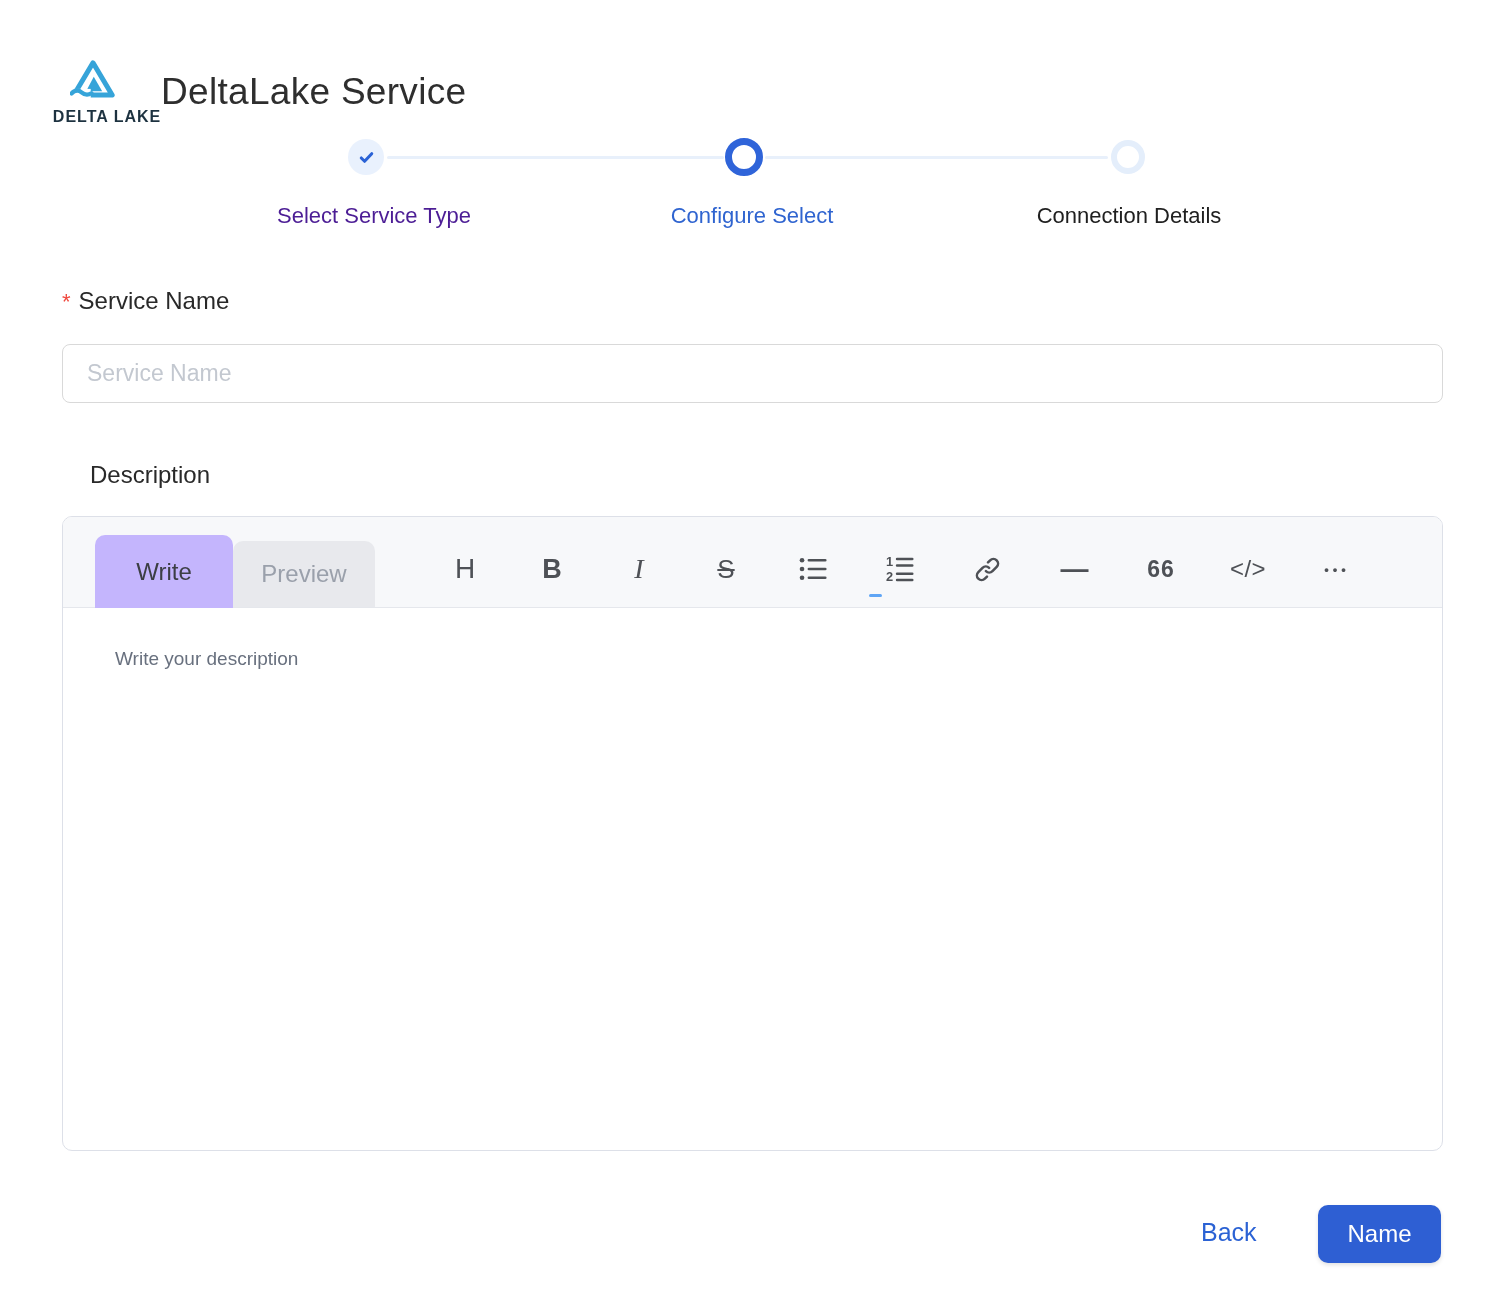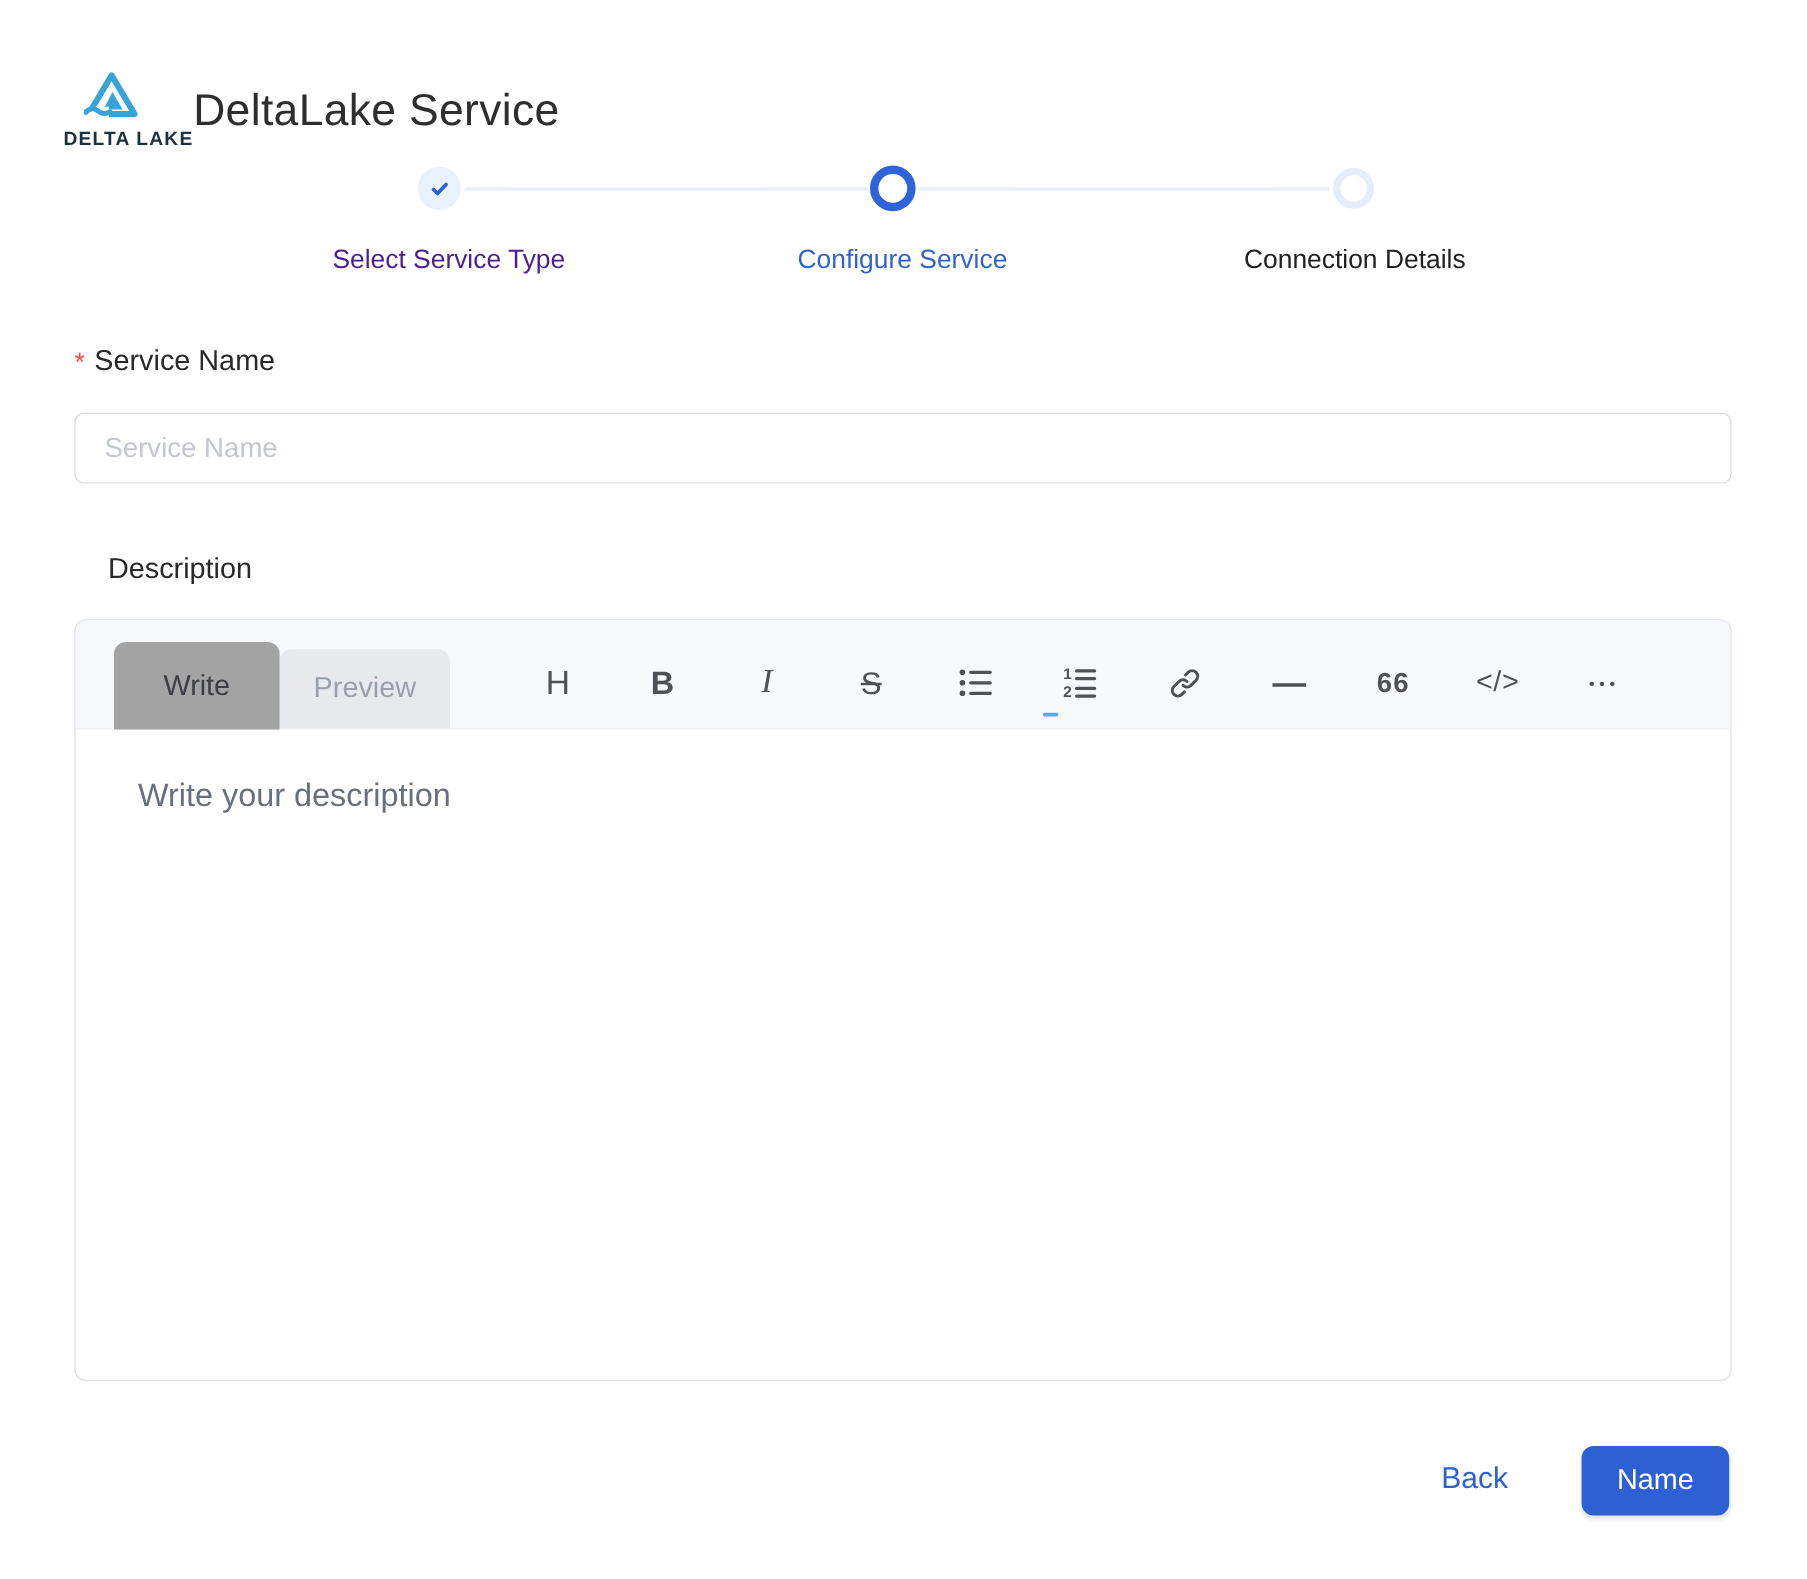--- a/index.html
+++ b/index.html
@@ -34,35 +34,35 @@
   .label-name { left:62px; top:287px; }
   .label-desc { left:62px; top:461px;margin-left:28px; }
   .text-input { position:absolute; left:62px; top:344px; width:1381px; height:59px; border:1px solid #d9d9d9; border-radius:8px; padding:0 24px; font-size:23px; color:#333; outline:none; font-family:inherit; background:#fff; }
   .text-input::placeholder { color:#c3c8d0; }
 
   
   .editor { position:absolute; left:62px; top:516px; width:1381px; height:635px; border:1px solid #dde0e8; border-radius:10px; background:#fff; }
   .editor-header { position:relative; height:91px; background:#f7f8fa; border-bottom:1px solid #e5e7ec; border-radius:9px 9px 0 0; display:flex; align-items:flex-end; padding-left:32px; }
   .tabs { display:flex; align-items:flex-end; height:100%; }
   .tab { display:flex; align-items:center; justify-content:center; font-size:24px; border-radius:10px 10px 0 0; cursor:pointer; }
-  .tab.active { width:138px; height:73px; background:#a3a3a3; color:#3c3e44; margin-bottom:-1px; z-index:2; }
+  .tab.active { width:138px; height:73px; background:#c4b5fd; color:#3c3e44; margin-bottom:-1px; z-index:2; }
   .tab.inactive { width:142px; height:66px; background:#e8e9ed; color:#9aa0ab; }
   .toolbar { display:flex; align-items:center; gap:55px; margin-left:74px; height:100%; padding-top:14px; }
   .tb-btn { width:32px; display:flex; align-items:center; justify-content:center; color:#4e5156; cursor:pointer; background:none; border:none; font-family:inherit; }
   .ic-h { font-size:28px; font-weight:500; }
   .ic-b { font-size:27px; font-weight:800; }
   .ic-i { font-size:28px; font-style:italic; font-family:"Liberation Serif","DejaVu Serif",serif; }
   .ic-s { font-size:26px; font-weight:500; text-decoration:line-through; }
   .ic-hr { font-size:28px; font-weight:600; letter-spacing:-1px; }
   .ic-quote { font-size:23px; font-weight:700; letter-spacing:1px; }
   .ic-code { font-size:24px; font-weight:500; letter-spacing:0.5px; }
   .ic-more { font-size:13px; font-weight:900; letter-spacing:4px; padding-left:4px; }
   .ol-indicator { position:absolute; left:806px; top:77px; width:13px; height:3px; background:#5fa5f5; border-radius:2px; }
   .editor-body { position:relative; height:543px; }
-  .editor-textarea { width:100%; height:100%; border:none; outline:none; resize:none; background:transparent; padding:40px 52px; font-size:27px; color:#14532d; font-family:inherit; border-radius:0 0 10px 10px; }
+  .editor-textarea { width:100%; height:100%; border:none; outline:none; resize:none; background:transparent; padding:40px 52px; font-size:19px; color:#14532d; font-family:inherit; border-radius:0 0 10px 10px; }
   .editor-textarea::placeholder { color:#68707e; }
 
   
   .footer-back { position:absolute; left:1201px; top:1218px; font-size:25px; color:#2b62d4; background:none; border:none; cursor:pointer; font-family:inherit; }
   .footer-next { position:absolute; left:1318px; top:1205px; width:123px; height:58px; background:#2e5fd3; color:#fff; font-size:24px; border:none; border-radius:10px; cursor:pointer; display:flex; align-items:center; justify-content:center; box-shadow:0 2px 4px rgba(0,0,0,0.12); font-family:inherit; }
 </style>
 </head>
 <body>
 
 <div class="page">
@@ -86,21 +86,21 @@
 
     <div class="step-circle completed">
       <svg width="19" height="19" viewBox="0 0 20 20">
         <path d="M4.5 10.5 L8 14 L15.5 6" stroke="#2a62d6" stroke-width="3.2" fill="none" stroke-linecap="round" stroke-linejoin="round"></path>
       </svg>
     </div>
     <div class="step-circle active"></div>
     <div class="step-circle upcoming"></div>
 
     <div class="step-label s1">Select Service Type</div>
-    <div class="step-label s2">Configure Service</div>
+    <div class="step-label s2">Configure Select</div>
     <div class="step-label s3">Connection Details</div>
   </div>
 
   <div class="field-label label-name">
     <span class="req">*</span>
     <span>Service Name</span>
   </div>
   <input class="text-input" type="text" placeholder="Service Name" style="">
 
   <div class="field-label label-desc">

